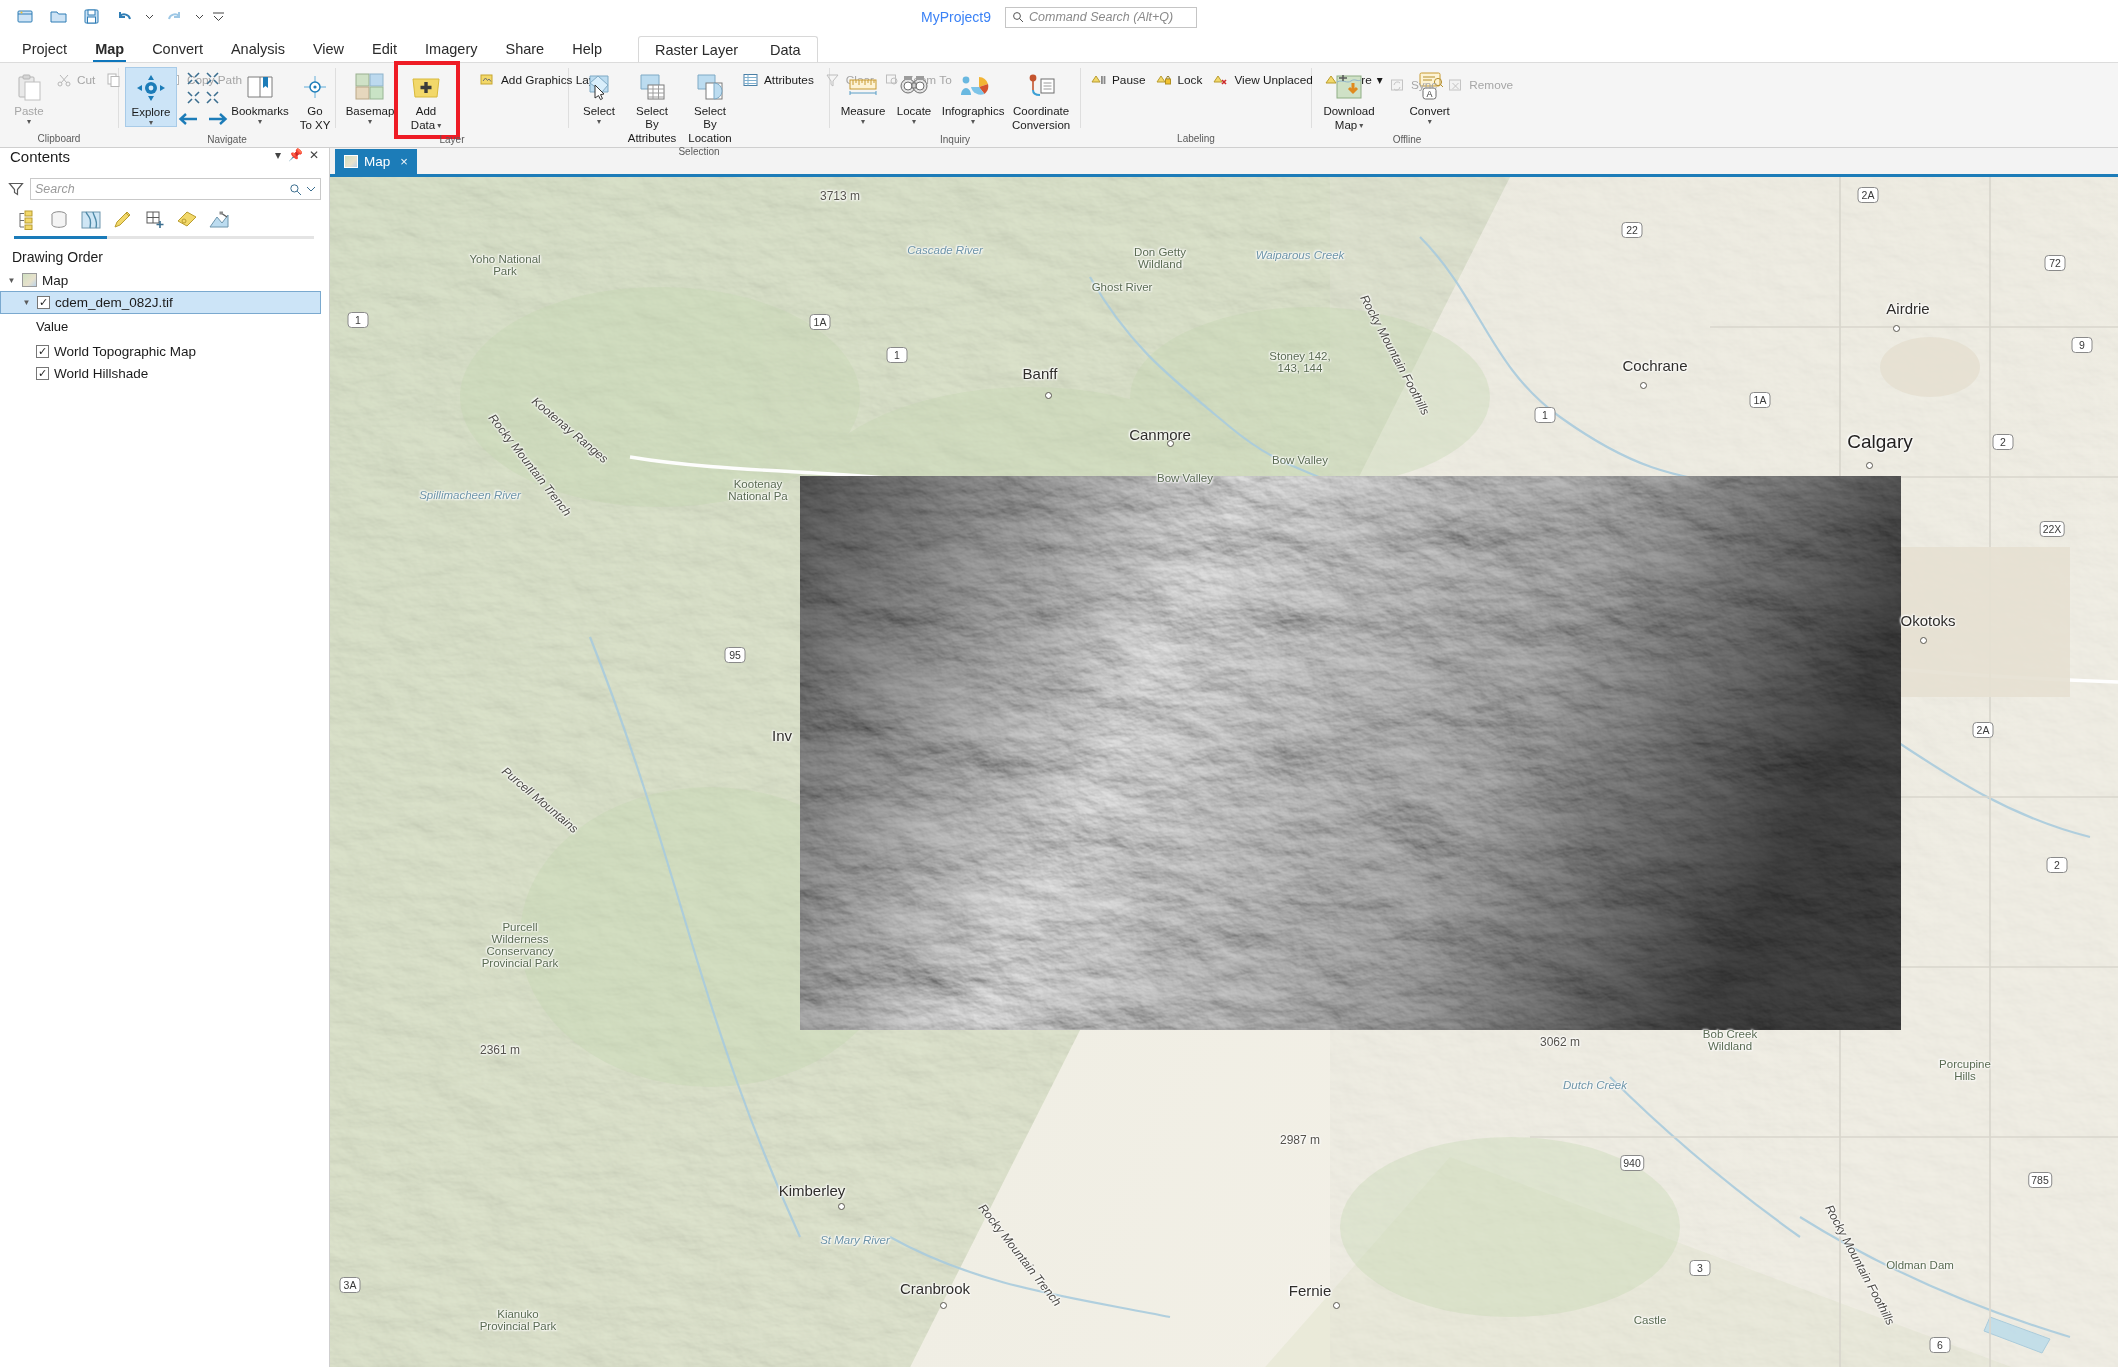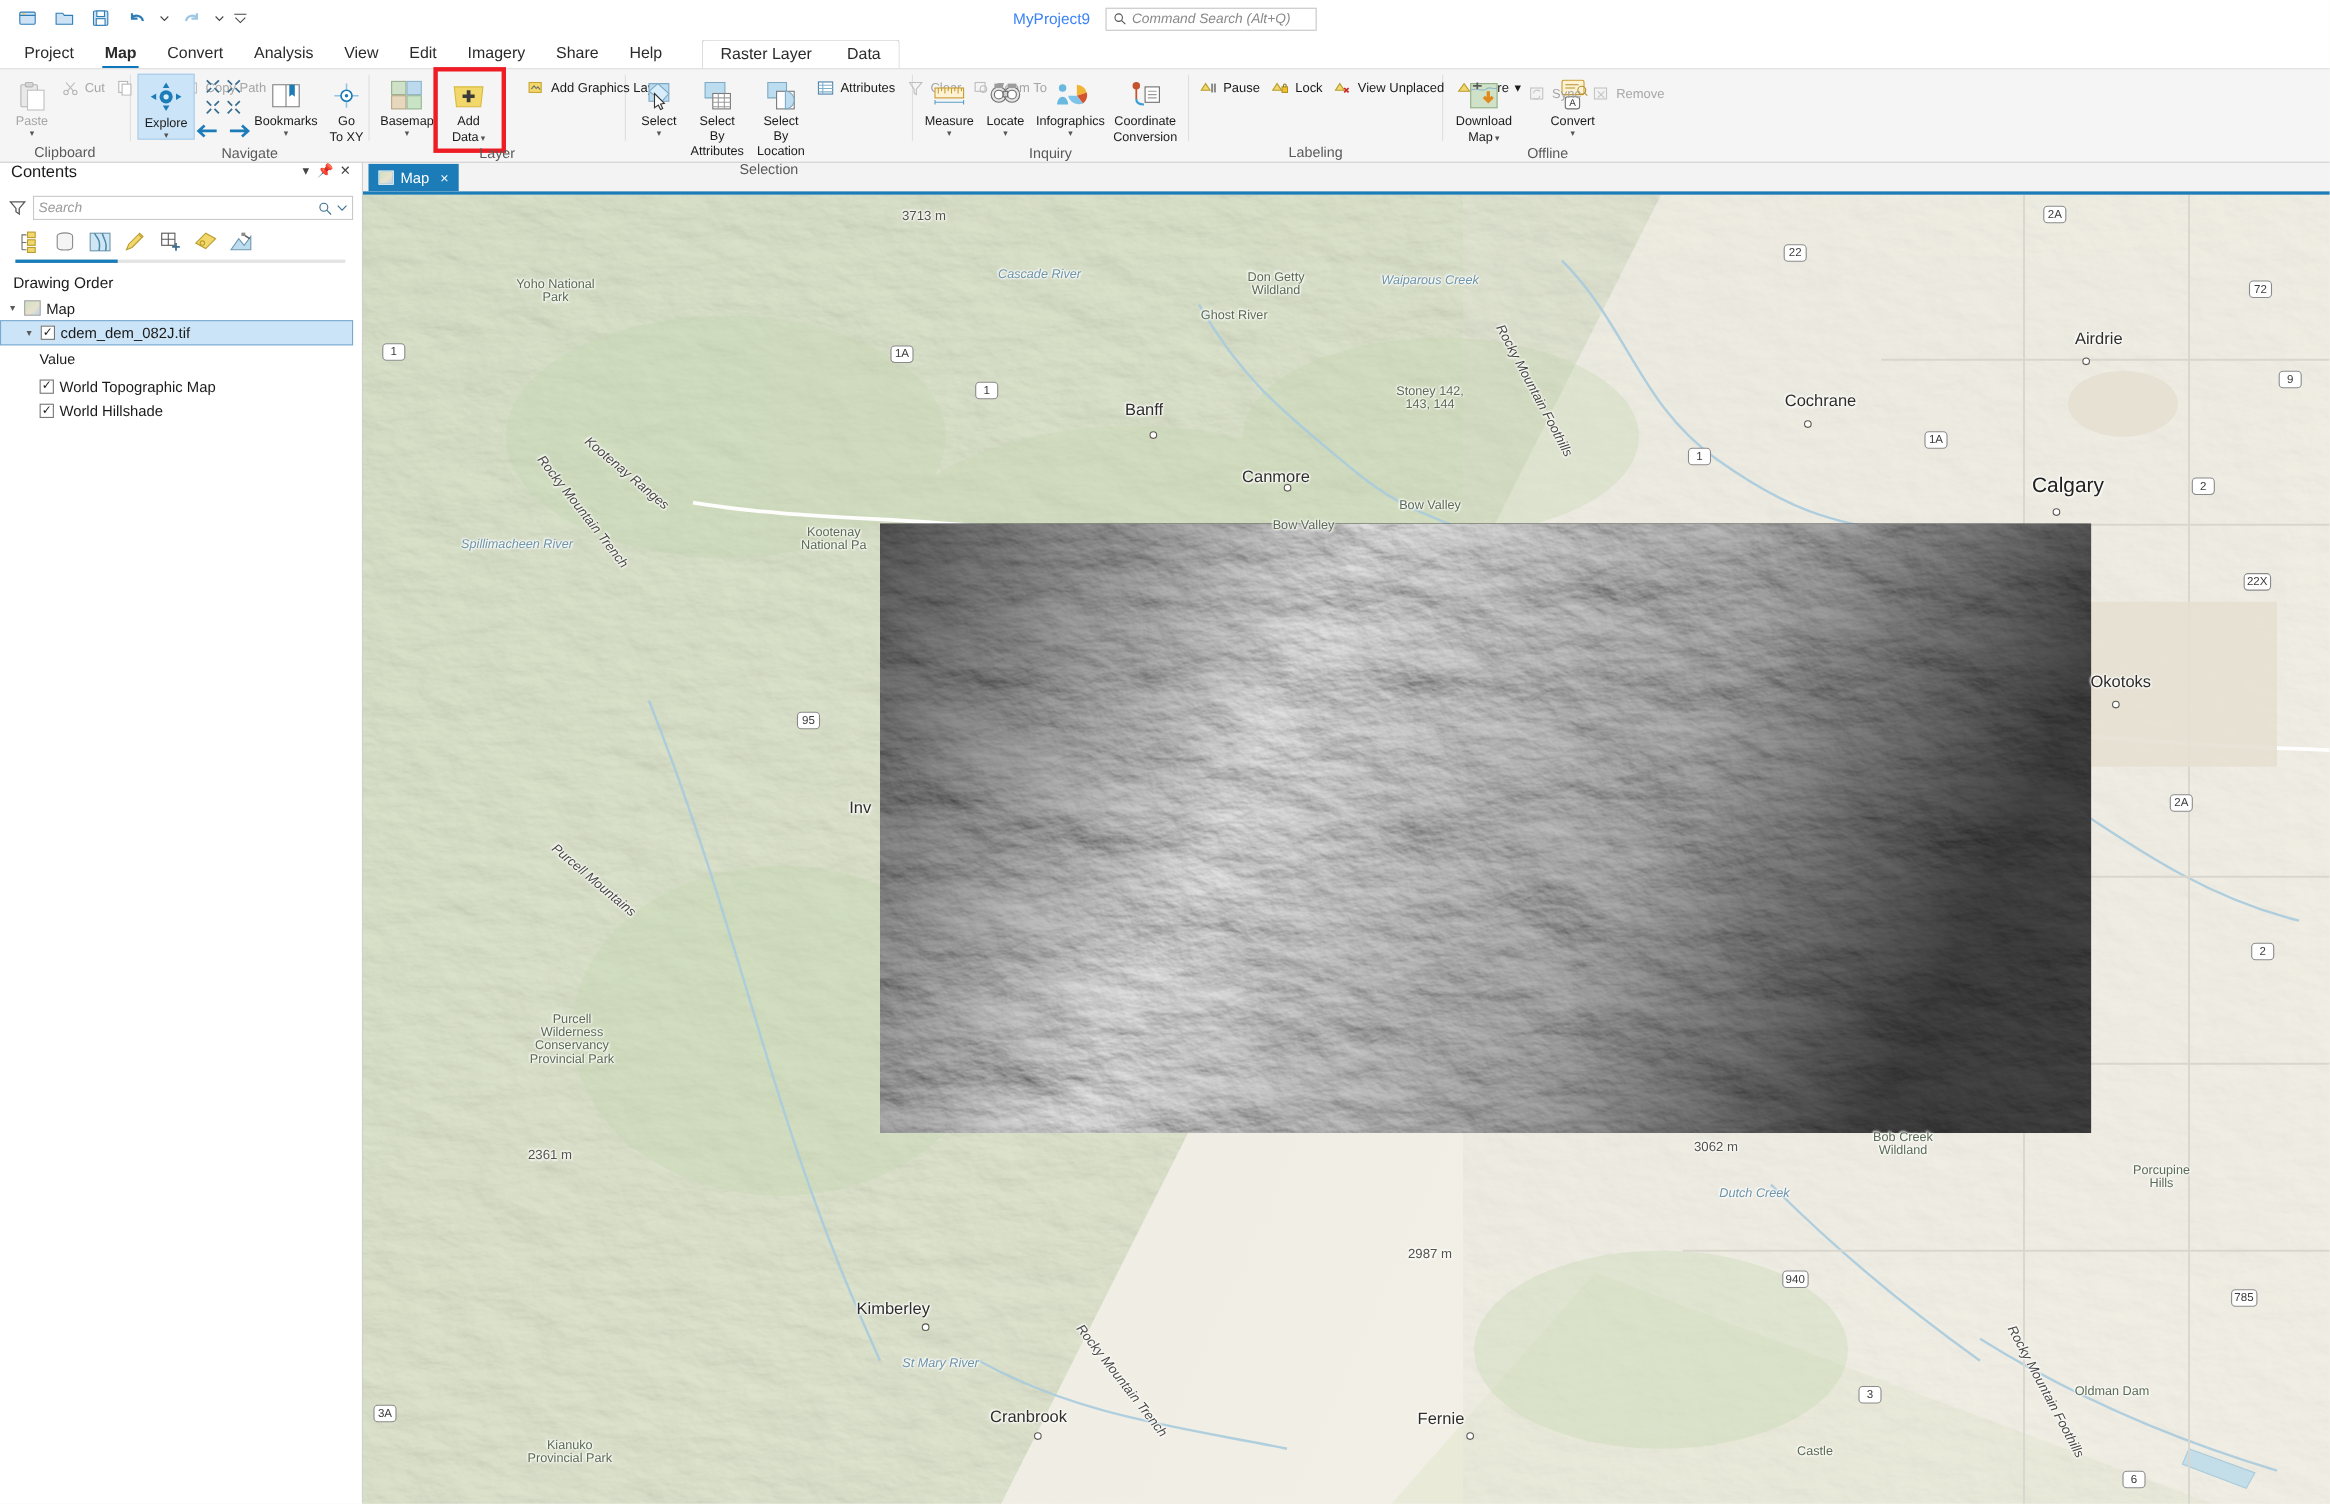--- a/index.html
+++ b/index.html
@@ -54,21 +54,21 @@
   .ctx-group .rtab { padding:3px 16px 4px 16px; }
 
   
   .ribbon {
     height:86px; background:#f5f5f5; border-top:1px solid #dcdcdc;
     border-bottom:1px solid #cfcfcf; display:flex; position:relative;
   }
   .rgroup { display:flex; flex-direction:column; position:relative; height:100%; }
   .rgroup-body { flex:1; display:flex; align-items:flex-start; padding:4px 6px 0 6px; }
   .rgroup-label {
-    height:17px; font-size:13px; color:#5a5a5a; text-align:right;
+    height:17px; font-size:10px; color:#5a5a5a; text-align:right;
     display:flex; align-items:center; justify-content:center; position:relative;
   }
   .rgroup-div { width:1px; background:#dedede; margin:5px 0 19px 0; align-self:stretch; }
 
   .bigbtn {
     display:flex; flex-direction:column; align-items:center; justify-content:flex-start;
     min-width:52px; padding:3px 5px 0 5px; cursor:default; font-size:11.5px;
     color:#1b1b1b; text-align:center; line-height:1.15;
   }
   .bigbtn .ic { height:34px; display:flex; align-items:center; justify-content:center; }

